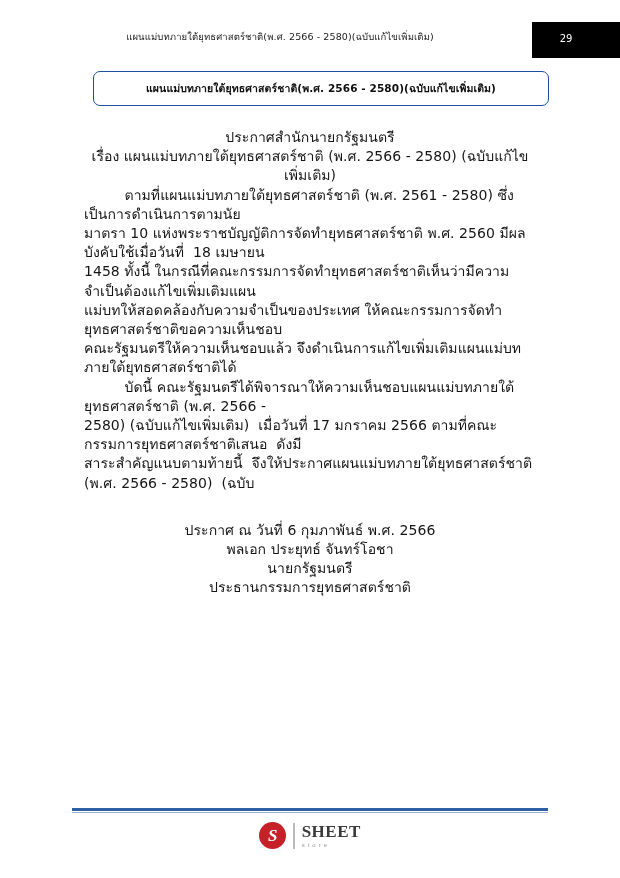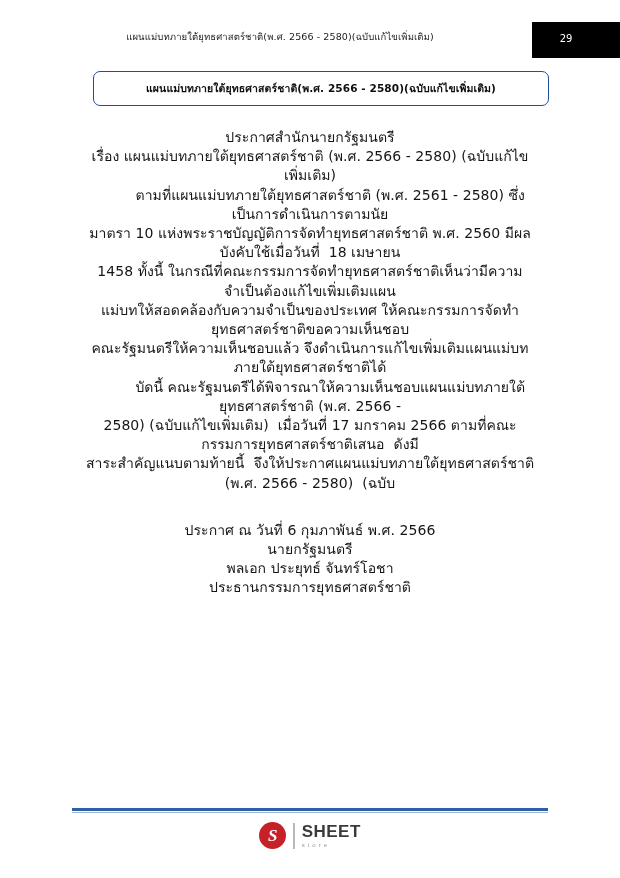--- a/index.html
+++ b/index.html
@@ -83,21 +83,21 @@
     width: 452px;
   }
   .line {
     font-size: 14px;
     line-height: 19.2px;
     color: #151515;
     white-space: pre-wrap;
     letter-spacing: 0.05px;
   }
   .line.center { text-align: center; }
-  .line.justify { text-align: center; }
+  .line.justify { text-align: left; }
   .sig-block { margin-top: 28px; }
   
   .footer-rule {
     position: absolute;
     left: 72px;
     top: 808px;
     width: 476px;
     height: 3px;
     background: #2e5fa3;
   }
@@ -135,21 +135,21 @@
     height: 26px;
     background: #b9b9b9;
   }
   .logo-words {
     display: flex;
     flex-direction: column;
     align-items: flex-start;
     line-height: 1;
   }
   .logo-sheet {
-    font-family: Liberation Sans, sans-serif;
+    font-family: Liberation Serif, serif;
     font-size: 17px;
     font-weight: bold;
     color: #3a3a3a;
     letter-spacing: 0.5px;
   }
   .logo-store {
     font-family: "Liberation Sans", sans-serif;
     font-size: 6px;
     color: #9a9a9a;
     letter-spacing: 3px;
@@ -181,22 +181,22 @@
     <div class="line justify">1458 ทั้งนี้ ในกรณีที่คณะกรรมการจัดทำยุทธศาสตร์ชาติเห็นว่ามีความจำเป็นต้องแก้ไขเพิ่มเติมแผน</div>
     <div class="line justify">แม่บทให้สอดคล้องกับความจำเป็นของประเทศ ให้คณะกรรมการจัดทำยุทธศาสตร์ชาติขอความเห็นชอบ</div>
     <div class="line justify">คณะรัฐมนตรีให้ความเห็นชอบแล้ว จึงดำเนินการแก้ไขเพิ่มเติมแผนแม่บทภายใต้ยุทธศาสตร์ชาติได้</div>
 
     <div class="line justify">         บัดนี้ คณะรัฐมนตรีได้พิจารณาให้ความเห็นชอบแผนแม่บทภายใต้ยุทธศาสตร์ชาติ (พ.ศ. 2566 -</div>
     <div class="line justify">2580) (ฉบับแก้ไขเพิ่มเติม)  เมื่อวันที่ 17 มกราคม 2566 ตามที่คณะกรรมการยุทธศาสตร์ชาติเสนอ  ดังมี</div>
     <div class="line justify">สาระสำคัญแนบตามท้ายนี้  จึงให้ประกาศแผนแม่บทภายใต้ยุทธศาสตร์ชาติ  (พ.ศ. 2566 - 2580)  (ฉบับ</div>
 
     <div class="sig-block">
       <div class="line center">ประกาศ ณ วันที่ 6 กุมภาพันธ์ พ.ศ. 2566</div>
+      <div class="line center">พลเอก ประยุทธ์ จันทร์โอชา</div>
       <div class="line center">นายกรัฐมนตรี</div>
-      <div class="line center">พลเอก ประยุทธ์ จันทร์โอชา</div>
       <div class="line center">ประธานกรรมการยุทธศาสตร์ชาติ</div>
     </div>
 
   </div>
 
   <div class="footer-rule"></div>
   <div class="footer-rule second"></div>
   <div class="footer-logo">
     <div class="logo-mark">S</div>
     <div class="logo-divider"></div>

